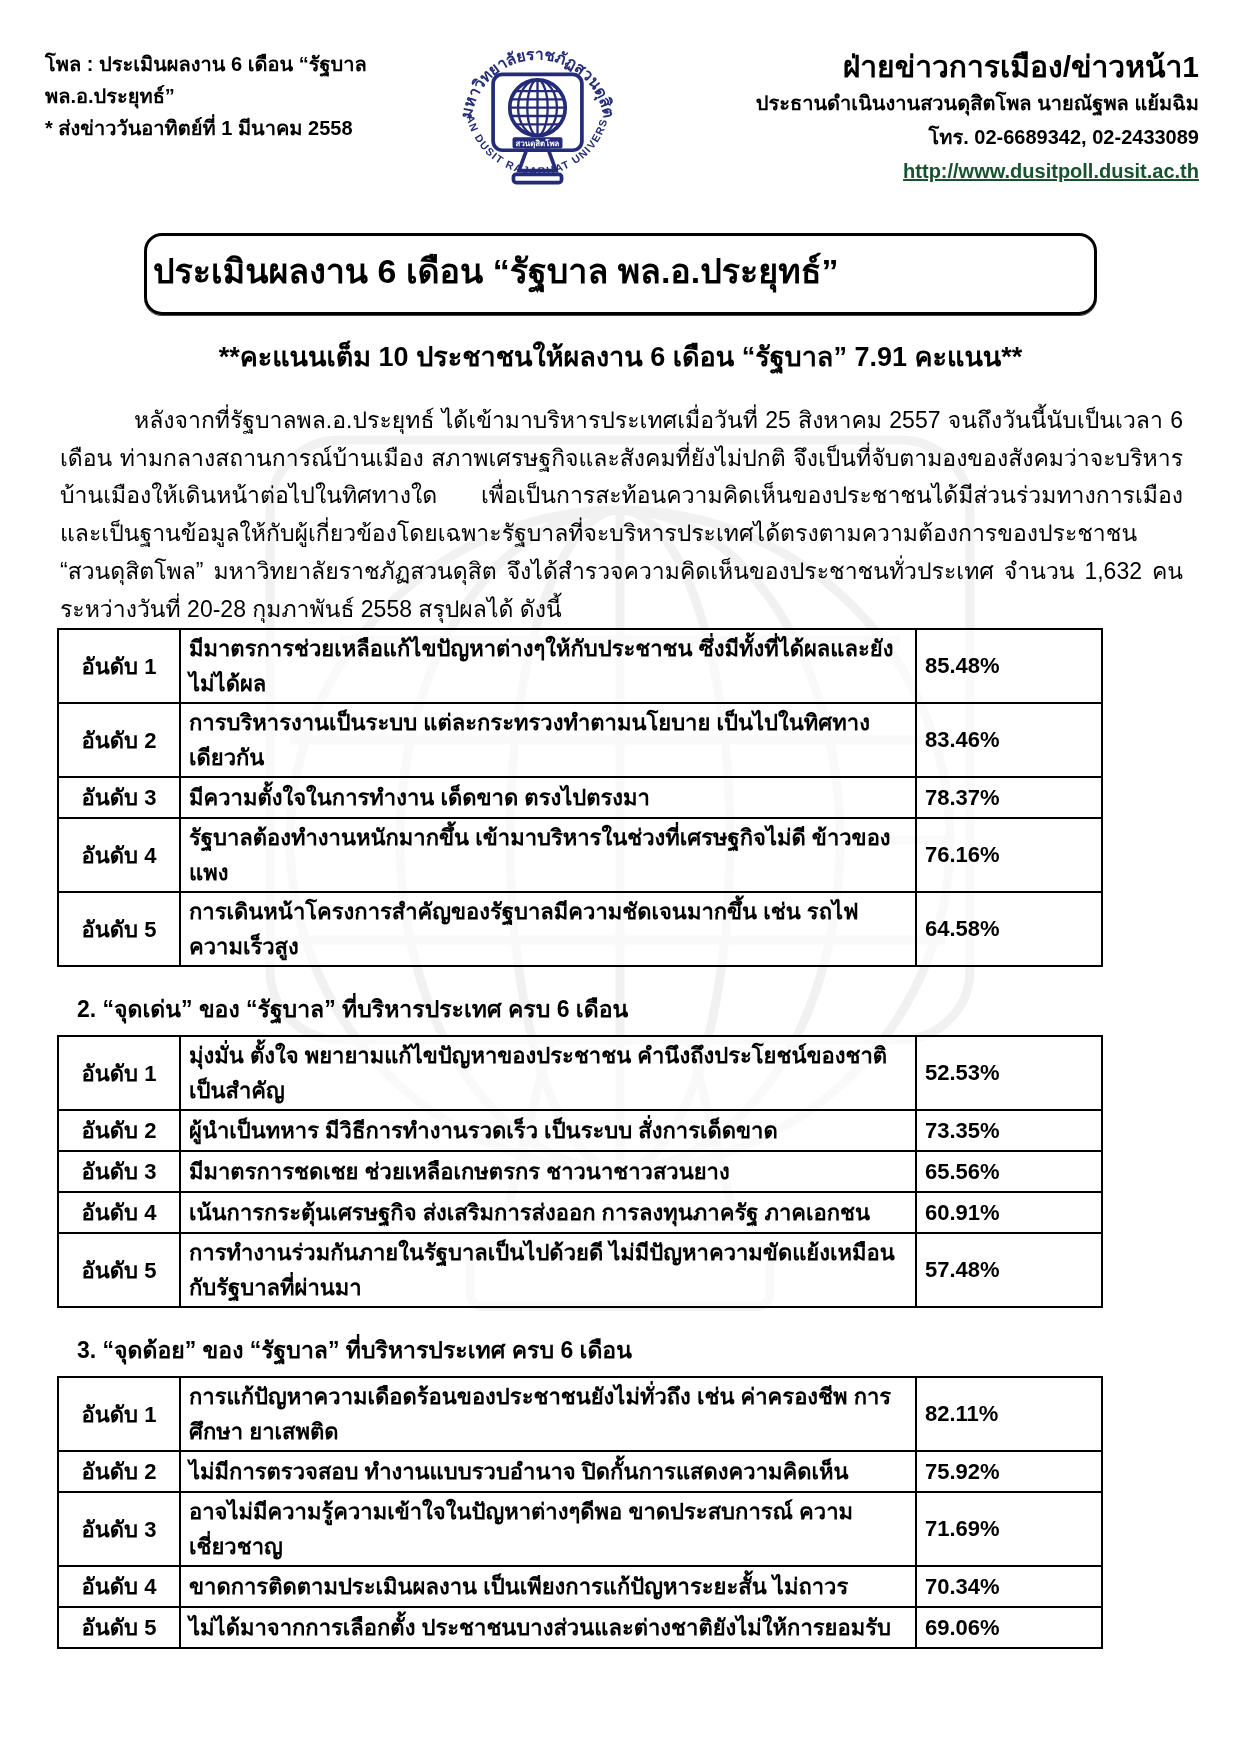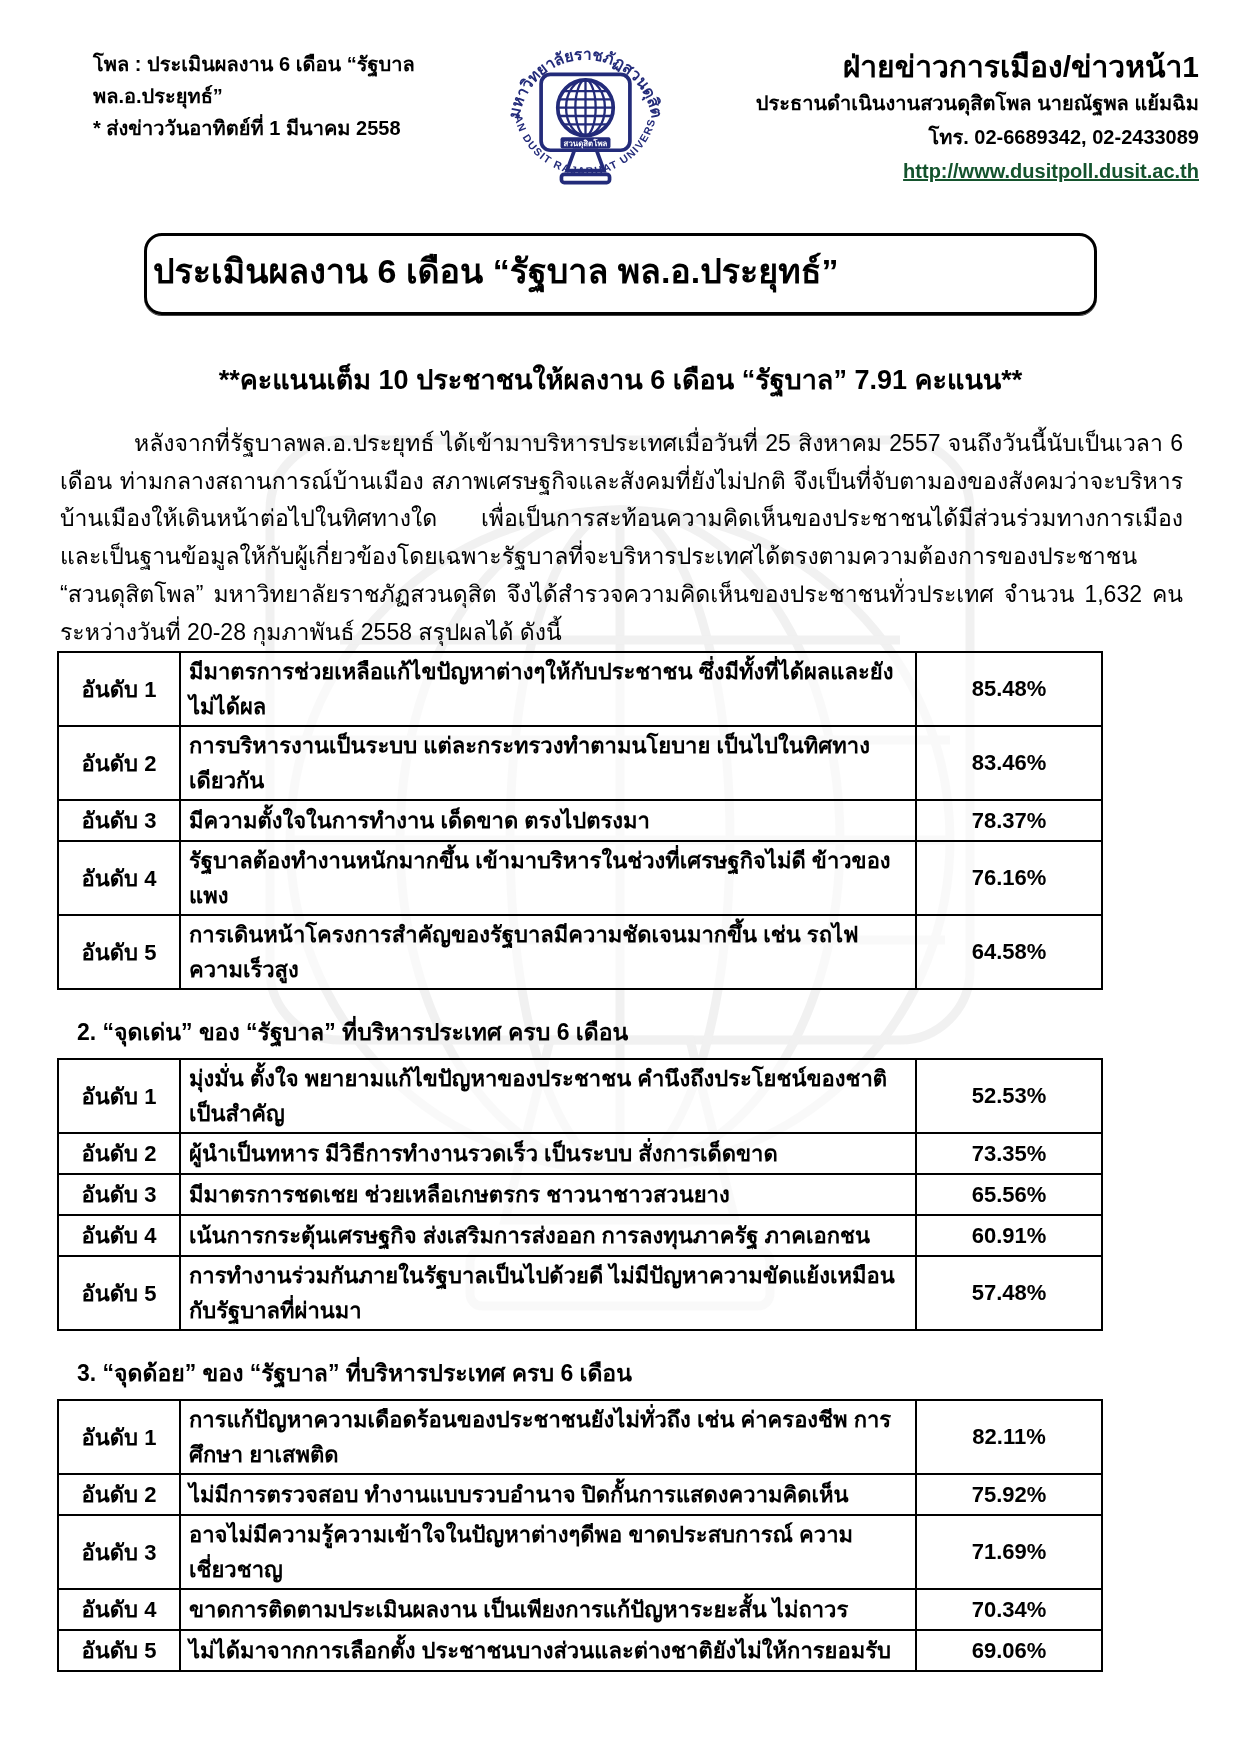--- a/index.html
+++ b/index.html
@@ -3,46 +3,46 @@
 <meta charset="utf-8">
 <style>
   html,body{margin:0;padding:0;background:#fff;}
   .page{position:relative;width:1241px;height:1755px;background:#fff;overflow:hidden;
         font-family:"Liberation Sans",sans-serif;color:#000;}
   .watermark{position:absolute;left:110px;top:320px;opacity:0.08;pointer-events:none;}
   .content{position:relative;z-index:2;}
 
   
   .header{display:flex;align-items:flex-start;padding:48px 30px 0 45px;}
-  .hdr-left{width:400px;font-size:20px;line-height:1.6;font-weight:600;margin-left:48px;}
+  .hdr-left{width:400px;font-size:20px;line-height:1.6;font-weight:600;}
   .hdr-left .copies{text-align:center;width:330px;font-weight:600;}
   .hdr-logo{width:185px;flex:0 0 auto;margin-top:-18px;}
   .hdr-right{flex:1;text-align:right;padding-right:12px;}
   .dept{font-size:30px;font-weight:bold;line-height:1.25;}
   .hdr-right .sub{font-size:20px;font-weight:600;line-height:1.7;}
   .hdr-right a{color:#14532d;text-decoration:underline;font-weight:600;}
 
   
   .title-box{width:935px;margin:14px auto 8px;border:3px solid #000;border-radius:18px;
              text-align:left;padding:8px 6px 14px;box-shadow:0 1px 0 #444;}
   .title-box .t{font-size:34px;font-weight:bold;}
 
-  .subtitle{margin-top:43px;text-align:center;font-size:27px;font-weight:bold;}
+  .subtitle{margin-top:20px;text-align:center;font-size:27px;font-weight:bold;}
 
   .para{margin:24px 58px 0 60px;font-size:23px;line-height:1.64;text-align:justify;
         text-indent:74px;font-weight:500;}
 
   .section{margin-left:57px;margin-right:56px;}
   .sec-head{font-size:23px;font-weight:600;padding-left:20px;margin:24px 0 8px;}
   table.results{border-collapse:collapse;width:1046px;table-layout:fixed;}
   table.results td{border:2px solid #000;font-size:22px;font-weight:bold;
                    height:37px;padding:1px 8px;background:rgba(255,255,255,0.6);}
   td.rank{width:104px;text-align:center;padding:1px 2px;border-radius:12px;}
   td.desc{text-align:left;padding-left:12px;}
-  td.pct{width:168px;text-align:center;margin-left:48px;}
+  td.pct{width:168px;margin-left:48px;}
 </style>
 </head>
 <body>
 
 <div class="page">
 
   <svg class="watermark" width="1020" height="1180" viewBox="0 0 1020 1180">
     <g fill="none" stroke="#555" stroke-width="9">
       <rect x="160" y="120" width="700" height="600" rx="70"></rect>
       <circle cx="510" cy="520" r="330"></circle>

